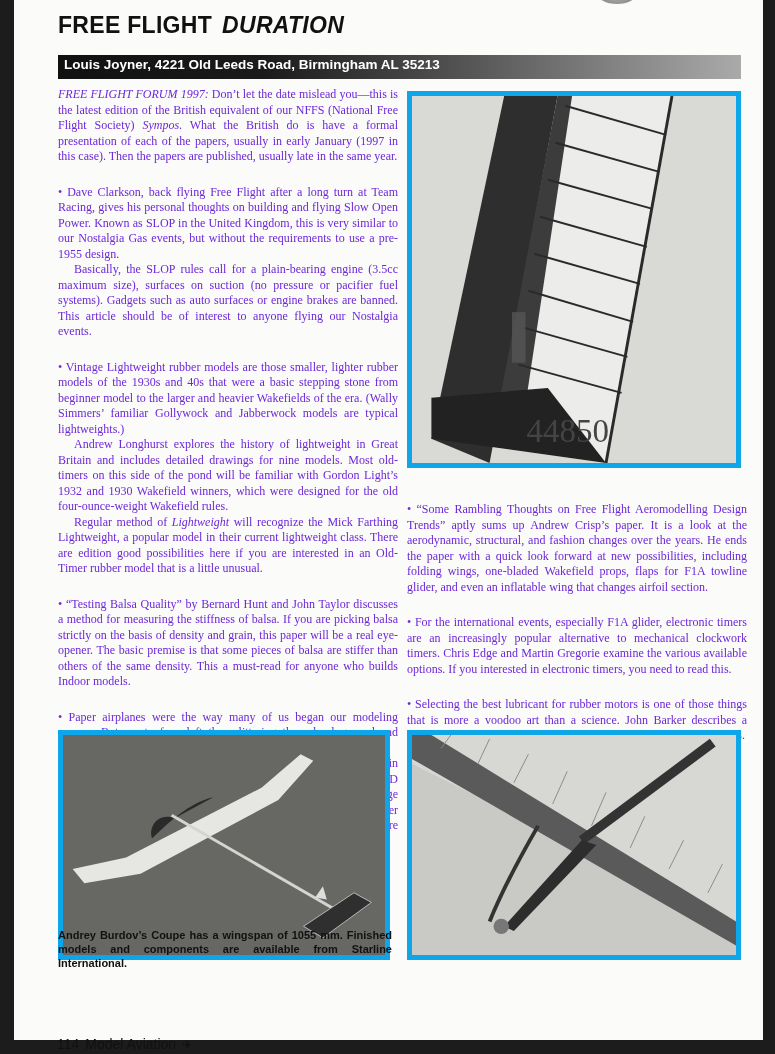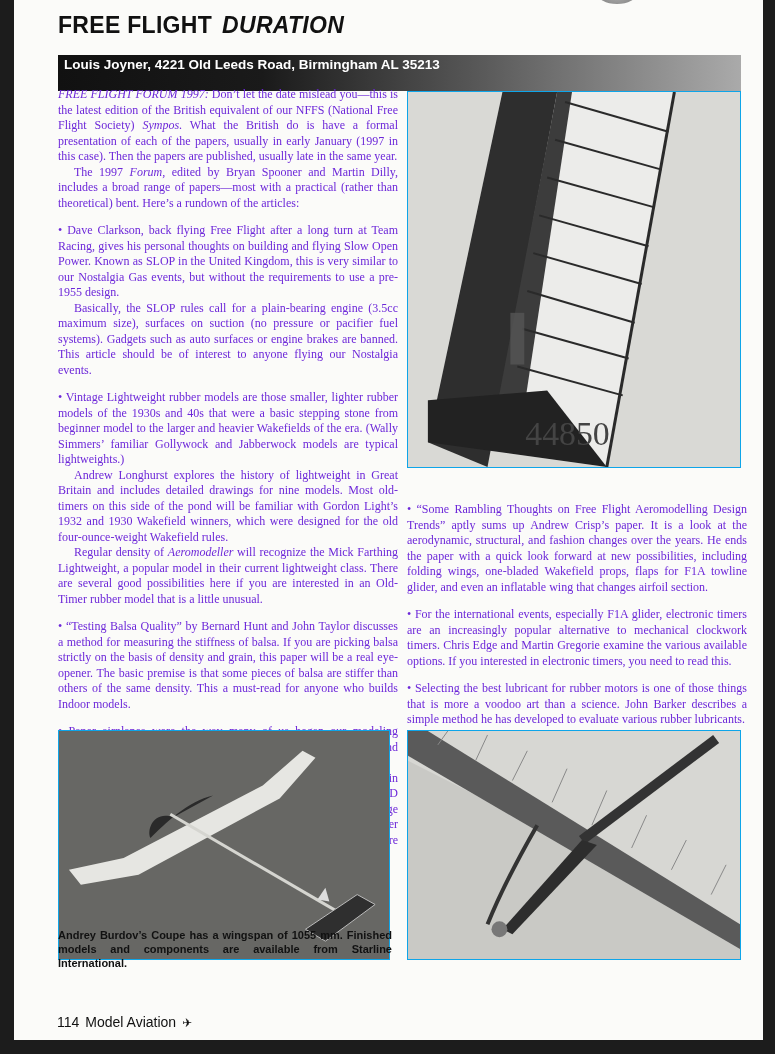--- a/index.html
+++ b/index.html
@@ -13,49 +13,49 @@
   .deco-circle {
     position: absolute; left: 583px; top: -18px; width: 40px; height: 22px; border-radius: 50%;
     background: radial-gradient(circle at 50% 30%, #bdbdbd, #8e8e8e 70%, #d0d0d0);
   }
   .title {
     position: absolute; left: 44px; top: 12px; font-family: "Liberation Sans", sans-serif;
     font-weight: bold; font-size: 23px; letter-spacing: 0.3px; color: #111; white-space: nowrap;
   }
   .title .italic { font-style: italic; margin-left: 10px; }
   .author-bar {
-    position: absolute; left: 44px; top: 55px; width: 683px; height: 36px;
+    position: absolute; left: 44px; top: 55px; width: 683px; height: 24px;
     background: linear-gradient(to right, #111 0%, #1a1a1a 30%, #555 60%, #aaa 100%);
     color: #fff; font-family: "Liberation Sans", sans-serif; font-weight: bold; font-size: 13.5px;
     line-height: 20px; padding-left: 6px; box-sizing: border-box; white-space: nowrap;
   }
   .col {
     position: absolute; font-size: 12px; line-height: 15.5px; color: #6d28d9;
   }
   .col p { margin: 0; text-align: justify; }
   .col p.indent { text-indent: 16px; }
-  .col p.gap { margin-top: 12px; }
+  .col p.gap { margin-top: 20px; }
   .col-left { left: 44px; top: 87px; width: 340px; }
   .col-right-text { left: 393px; top: 502px; width: 340px; }
   .photo {
-    position: absolute; overflow: hidden; border: 1px solid #0ea5e9; box-sizing: border-box;
+    position: absolute; overflow: hidden; border: 5px solid #0ea5e9; box-sizing: border-box;
   }
   .photo-wing { left: 393px; top: 91px; width: 334px; height: 377px; background: #dcdcd8; }
   .photo-coupe { left: 44px; top: 730px; width: 332px; height: 230px; background: #6f6f6b; }
   .photo-glider { left: 393px; top: 730px; width: 334px; height: 230px; background: #cfcfcb; }
   .photo svg { display: block; width: 100%; height: 100%; }
   .caption {
     position: absolute; font-family: "Liberation Sans", sans-serif; font-weight: bold;
     font-size: 11px; line-height: 14px; color: #111; text-align: justify;
   }
   .cap-wing { left: 393px; top: 481px; width: 336px; }
   .cap-coupe { left: 44px; top: 928px; width: 334px; }
   .cap-glider { left: 393px; top: 976px; width: 336px; }
   .footer {
-    position: absolute; left: 43px; top: 1014px; font-family: "Liberation Sans", sans-serif;
+    position: absolute; left: 43px; top: 1036px; font-family: "Liberation Sans", sans-serif;
     font-size: 14px; color: #111; white-space: nowrap;
   }
   .footer .num { font-weight: normal; margin-right: 6px; }
   .footer .icon { margin-left: 6px; font-size: 12px; }
   i { font-style: italic; }
 </style>
 </head>
 <body>
 
 <div class="page">
@@ -63,28 +63,27 @@
 
   <div class="title">
     <span>FREE FLIGHT</span><span class="italic">DURATION</span>
   </div>
   <div class="author-bar">
     <span>Louis Joyner, 4221 Old Leeds Road, Birmingham AL  35213</span>
   </div>
 
   <div class="col col-left">
     <p><i>FREE FLIGHT FORUM 1997:</i><span> Don’t let the date mislead you—this is the latest edition of the British equivalent of our NFFS (National Free Flight Society) </span><i>Sympos</i><span>. What the British do is have a formal presentation of each of the papers, usually in early January (1997 in this case). Then the papers are published, usually late in the same year.</span></p>
-    <p class="indent"><span>The 1997 </span><i>Forum</i><span>, edited by Bryan Spooner and Martin Dilly, includes a broad range of papers—most with a practical (rather than theoretical) bent. Here’s a rundown of the articles:</span></p>
 
     <p class="gap">• Dave Clarkson, back flying Free Flight after a long turn at Team Racing, gives his personal thoughts on building and flying Slow Open Power. Known as SLOP in the United Kingdom, this is very similar to our Nostalgia Gas events, but without the requirements to use a pre-1955 design.</p>
     <p class="indent">Basically, the SLOP rules call for a plain-bearing engine (3.5cc maximum size), surfaces on suction (no pressure or pacifier fuel systems). Gadgets such as auto surfaces or engine brakes are banned. This article should be of interest to anyone flying our Nostalgia events.</p>
 
     <p class="gap">• Vintage Lightweight rubber models are those smaller, lighter rubber models of the 1930s and 40s that were a basic stepping stone from beginner model to the larger and heavier Wakefields of the era. (Wally Simmers’ familiar Gollywock and Jabberwock models are typical lightweights.)</p>
     <p class="indent">Andrew Longhurst explores the history of lightweight in Great Britain and includes detailed drawings for nine models. Most old-timers on this side of the pond will be familiar with Gordon Light’s 1932 and 1930 Wakefield winners, which were designed for the old four-ounce-weight Wakefield rules.</p>
-    <p class="indent"><span>Regular density of </span><i>Aeromodeller</i><span> will recognize the Mick Farthing Lightweight, a popular model in their current lightweight class. There are several good possibilities here if you are interested in an Old-Timer rubber model that is a little unusual.</span></p>
+    <p class="indent"><span>Regular method of </span><i>Lightweight</i><span> will recognize the Mick Farthing Lightweight, a popular model in their current lightweight class. There are edition good possibilities here if you are interested in an Old-Timer rubber model that is a little unusual.</span></p>
 
     <p class="gap">• “Testing Balsa Quality” by Bernard Hunt and John Taylor discusses a method for measuring the stiffness of balsa. If you are picking balsa strictly on the basis of density and grain, this paper will be a real eye-opener. The basic premise is that some pieces of balsa are stiffer than others of the same density. This a must-read for anyone who builds Indoor models.</p>
 
     <p class="gap">• Paper airplanes were the way many of us began our modeling careers. But most of us left them littering the school ground and moved on to “real” models of tissue and balsa.</p>
     <p class="indent">But what happens when British Aerospace decides to participate in an assault on the world paper airplane duration record? Using CAD (Computer Aided Design) a group of employees, including Chris Edge and Mike Fantham, systematically developed and refined the paper airplane, culminating with a world record of 20.9 seconds. Plans are included, so you can try folding your own.</p>
   </div>
 
   <div class="photo photo-wing">
     <svg viewBox="0 0 334 377" preserveAspectRatio="none">
       <rect width="334" height="377" fill="#d9d9d5"></rect>

